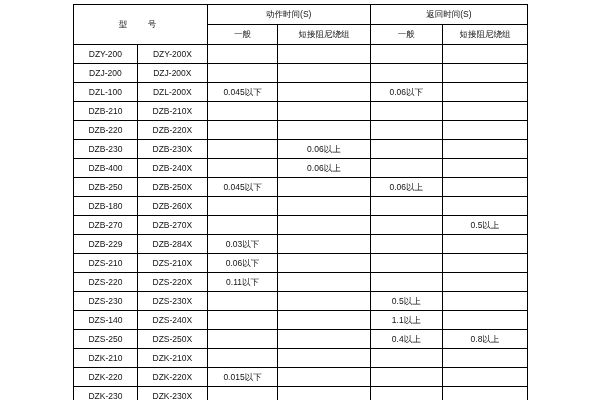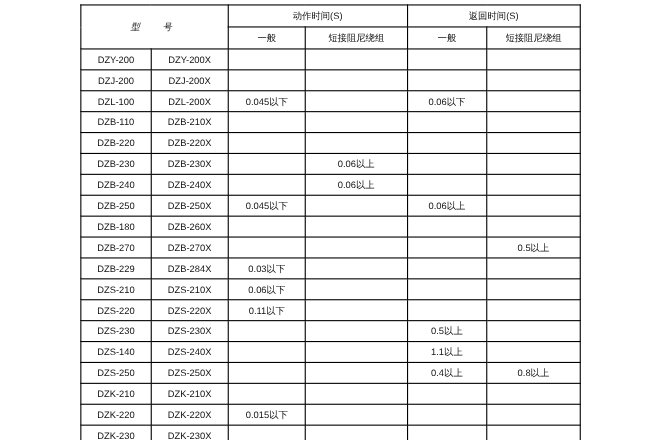--- a/index.html
+++ b/index.html
@@ -50,21 +50,20 @@
     height: 19px;
     line-height: 19px;
     text-align: center;
   }
   .hdr-group {
     font-size: 8.5px;
   }
   .hdr-type {
     letter-spacing: 6px;
     padding-left: 6px;
-    font-style: italic;
   }
 </style>
 </head>
 <body>
 
 <div id="sheet">
   <table class="spec">
     <colgroup>
       <col class="c0">
         <col class="c1">
@@ -105,21 +104,21 @@
         </tr>
         <tr>
           <td>DZL-100</td>
           <td>DZL-200X</td>
           <td>0.045以下</td>
           <td></td>
           <td>0.06以下</td>
           <td></td>
         </tr>
         <tr>
-          <td>DZB-110</td>
+          <td>DZB-210</td>
           <td>DZB-210X</td>
           <td></td>
           <td></td>
           <td></td>
           <td></td>
         </tr>
         <tr>
           <td>DZB-220</td>
           <td>DZB-220X</td>
           <td></td>
@@ -129,21 +128,21 @@
         </tr>
         <tr>
           <td>DZB-230</td>
           <td>DZB-230X</td>
           <td></td>
           <td>0.06以上</td>
           <td></td>
           <td></td>
         </tr>
         <tr>
-          <td>DZB-240</td>
+          <td>DZB-400</td>
           <td>DZB-240X</td>
           <td></td>
           <td>0.06以上</td>
           <td></td>
           <td></td>
         </tr>
         <tr>
           <td>DZB-250</td>
           <td>DZB-250X</td>
           <td>0.045以下</td>

